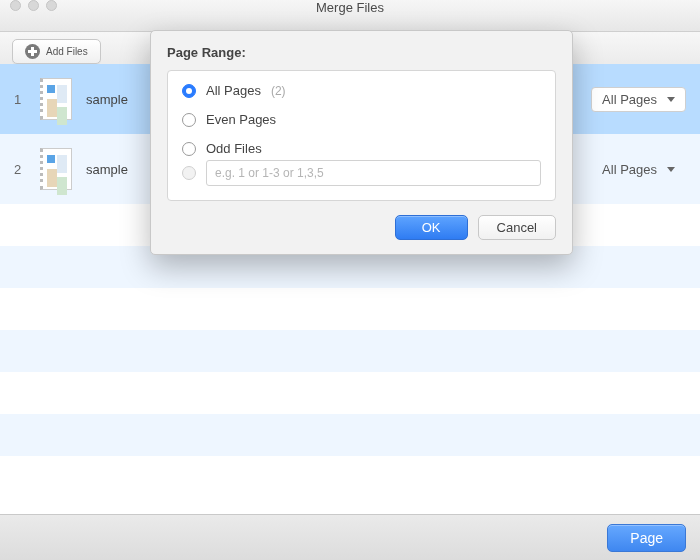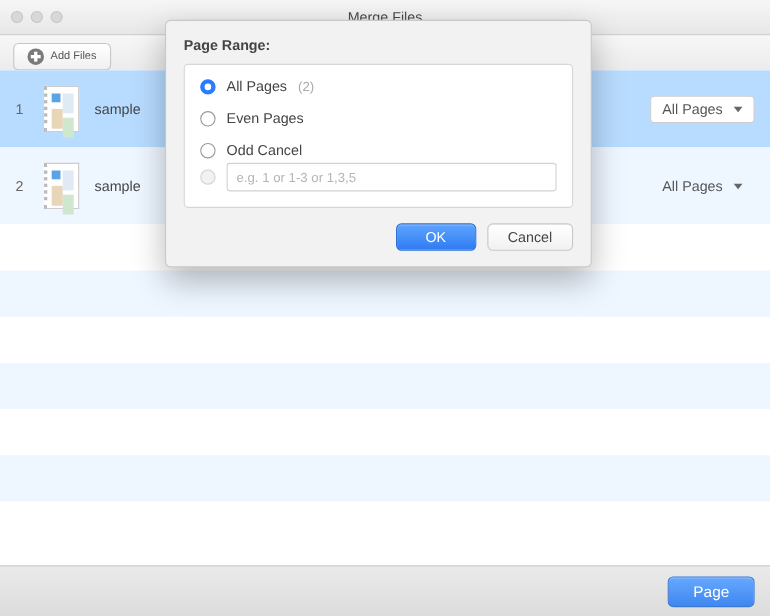--- a/index.html
+++ b/index.html
@@ -1,20 +1,20 @@
 <!DOCTYPE html>
 <html><head>
 <meta charset="utf-8">
 <style>
   * { box-sizing: border-box; margin: 0; padding: 0; font-family: -apple-system, "Helvetica Neue", Arial, sans-serif; }
   html, body { width: 700px; height: 560px; overflow: hidden; }
   body { background: #ececec; }
 
   
-  .titlebar { height: 32px; background: linear-gradient(#f6f6f6,#e7e7e7); border-bottom: 1px solid #cfcfcf; display: flex; align-items: center; position: relative; }
+  .titlebar { height: 32px; background: linear-gradient(#f6f6f6,#e7e7e7); border-bottom: 1px solid #cfcfcf; display: flex; position: relative; }
   .traffic { display: flex; gap: 7px; padding-left: 10px; }
   .dot { width: 11px; height: 11px; border-radius: 50%; background: #d8d8d8; border: 1px solid #c5c5c5; }
   .titlebar .title { position: absolute; left: 0; right: 0; text-align: center; font-size: 13px; color: #4a4a4a; }
 
   
   .toolbar { height: 40px; background: linear-gradient(#f7f7f7,#e9e9e9); border-bottom: 1px solid #d0d0d0; display: flex; align-items: center; padding: 0 12px; }
   .add-files { display: inline-flex; align-items: center; gap: 6px; background: linear-gradient(#ffffff,#f0f0f0); border: 1px solid #c8c8c8; border-radius: 5px; padding: 4px 12px; font-size: 10px; color: #555; cursor: pointer; box-shadow: 0 1px 0 rgba(0,0,0,0.05); }
   .plus-icon { width: 15px; height: 15px; border-radius: 50%; background: #7a7a7a; position: relative; }
   .plus-icon::before, .plus-icon::after { content: ""; position: absolute; background: #fff; }
   .plus-icon::before { left: 3px; right: 3px; top: 6px; height: 3px; }
@@ -37,21 +37,21 @@
   .striperow { height: 42px; }
   .stripe-a { background: #fff; }
   .stripe-b { background: #eef6ff; }
 
   
   .bottombar { position: absolute; left: 0; right: 0; bottom: 0; height: 46px; background: linear-gradient(#eaeaea,#dcdcdc); border-top: 1px solid #c9c9c9; display: flex; align-items: center; justify-content: flex-end; padding: 0 14px; }
   .merge-btn { background: linear-gradient(#66a8ff,#3f87f0); color: #fff; font-size: 14px; border: 1px solid #3a78d6; border-radius: 5px; padding: 5px 22px; cursor: pointer; box-shadow: inset 0 1px 0 rgba(255,255,255,0.3); }
 
   
   .overlay { position: absolute; inset: 0; }
-  .modal { position: absolute; top: 18px; left: 150px; width: 388px; background: #f2f2f2; border: 1px solid #c8c8c8; border-radius: 5px; box-shadow: 0 12px 30px rgba(0,0,0,0.28); padding: 14px 16px 14px 16px; }
+  .modal { position: absolute; top: 30px; left: 150px; width: 423px; background: #f2f2f2; border: 1px solid #c8c8c8; border-radius: 5px; box-shadow: 0 12px 30px rgba(0,0,0,0.28); padding: 14px 16px 14px 16px; }
   .modal h4 { font-size: 13px; font-weight: 600; color: #444; margin-bottom: 10px; }
   .optbox { background: #fff; border: 1px solid #d6d6d6; border-radius: 4px; padding: 12px 14px 10px 14px; }
   .opt { display: flex; align-items: center; gap: 10px; font-size: 13px; color: #444; margin-bottom: 14px; }
   .opt:last-of-type { margin-bottom: 4px; }
   .radio { width: 14px; height: 14px; border-radius: 50%; border: 1px solid #9a9a9a; background: #fff; display: inline-flex; align-items: center; justify-content: center; flex-shrink: 0; }
   .radio.checked { border-color: #2a7cff; background: #2a7cff; }
   .radio.checked::after { content: ""; width: 6px; height: 6px; border-radius: 50%; background: #fff; }
   .radio.disabled { border-color: #d0d0d0; background: #f2f2f2; }
   .count { color: #a9a9a9; font-size: 12px; }
   .custom-input { flex: 1; border: 1px solid #d2d2d2; border-radius: 3px; padding: 5px 8px; font-size: 12px; color: #7f1d1d; background: #fff; }
@@ -124,21 +124,21 @@
         <span class="count">(2)</span>
       </label>
 
       <label class="opt">
         <span class="radio"></span>
         <span>Even Pages</span>
       </label>
 
       <label class="opt">
         <span class="radio"></span>
-        <span>Odd Cancel</span>
+        <span>Odd Files</span>
       </label>
 
       <div class="opt">
         <span class="radio disabled"></span>
         <input class="custom-input" type="text" placeholder="e.g. 1 or 1-3 or 1,3,5" style="">
       </div>
     </div>
 
     <div class="modal-actions">
       <button class="btn btn-ok">OK</button>

